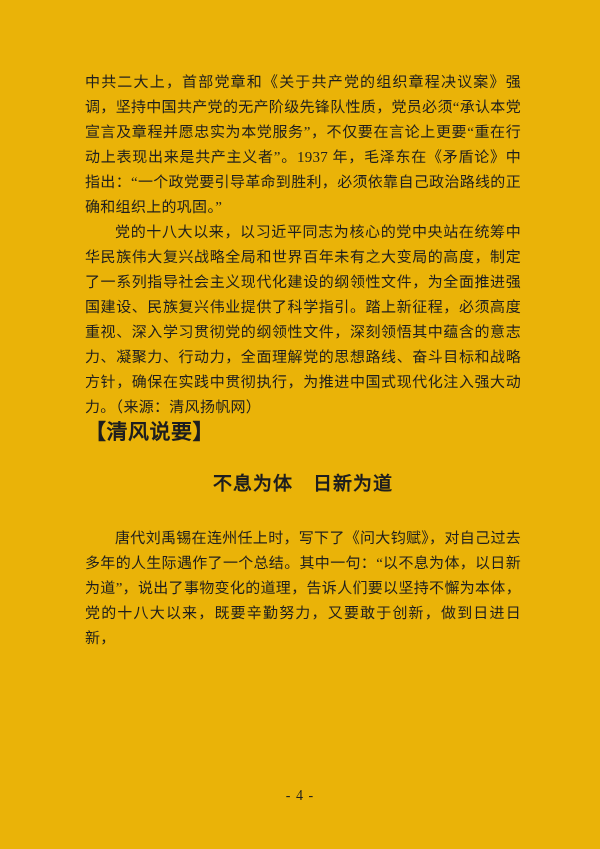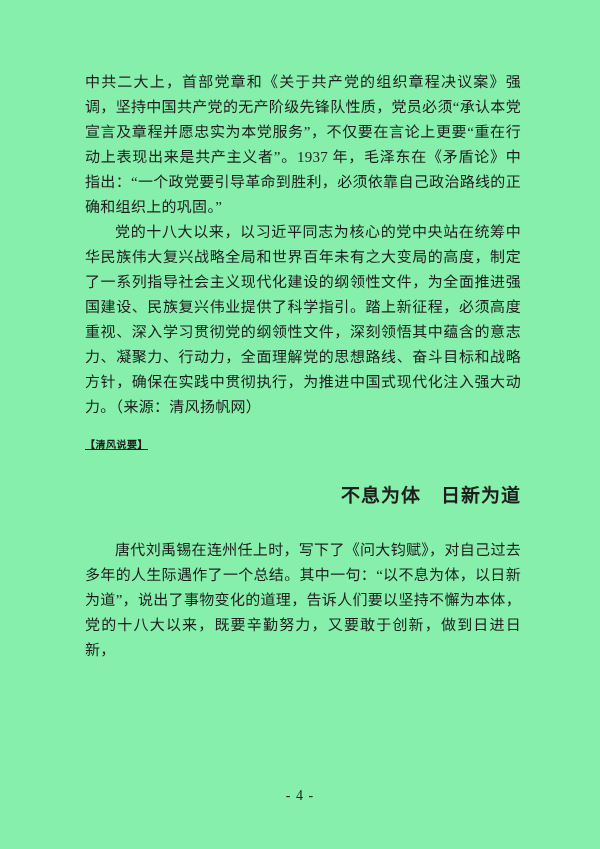--- a/index.html
+++ b/index.html
@@ -4,21 +4,21 @@
 <style>
   html, body {
     margin: 0;
     padding: 0;
     background: #ffffff;
   }
   .page {
     position: relative;
     width: 600px;
     height: 849px;
-    background: #86efac;
+    background: #eab308;
     overflow: hidden;
     font-family: "Liberation Serif", "DejaVu Serif", serif;
     color: #1e1e1e;
   }
   .content {
     position: absolute;
     left: 85px;
     top: 70px;
     width: 436px;
   }
@@ -28,33 +28,31 @@
     line-height: 25px;
     text-align: justify;
     text-justify: inter-ideograph;
     letter-spacing: 0.3px;
     word-break: break-all;
   }
   p.indent {
     text-indent: 2em;
   }
   .section-label {
-    margin-top: 12px;
-    font-size: 10px;
+    font-size: 21px;
     line-height: 25px;
     font-weight: bold;
     letter-spacing: 0.5px;
-    text-decoration: underline;
   }
   .article-title {
     margin: 26px 0 30px 0;
     font-size: 19px;
     line-height: 25px;
     font-weight: bold;
-    text-align: right;
+    text-align: center;
     letter-spacing: 1px;
   }
   .page-number {
     position: absolute;
     left: 0;
     right: 0;
     top: 786px;
     text-align: center;
     font-size: 14px;
     line-height: 20px;

